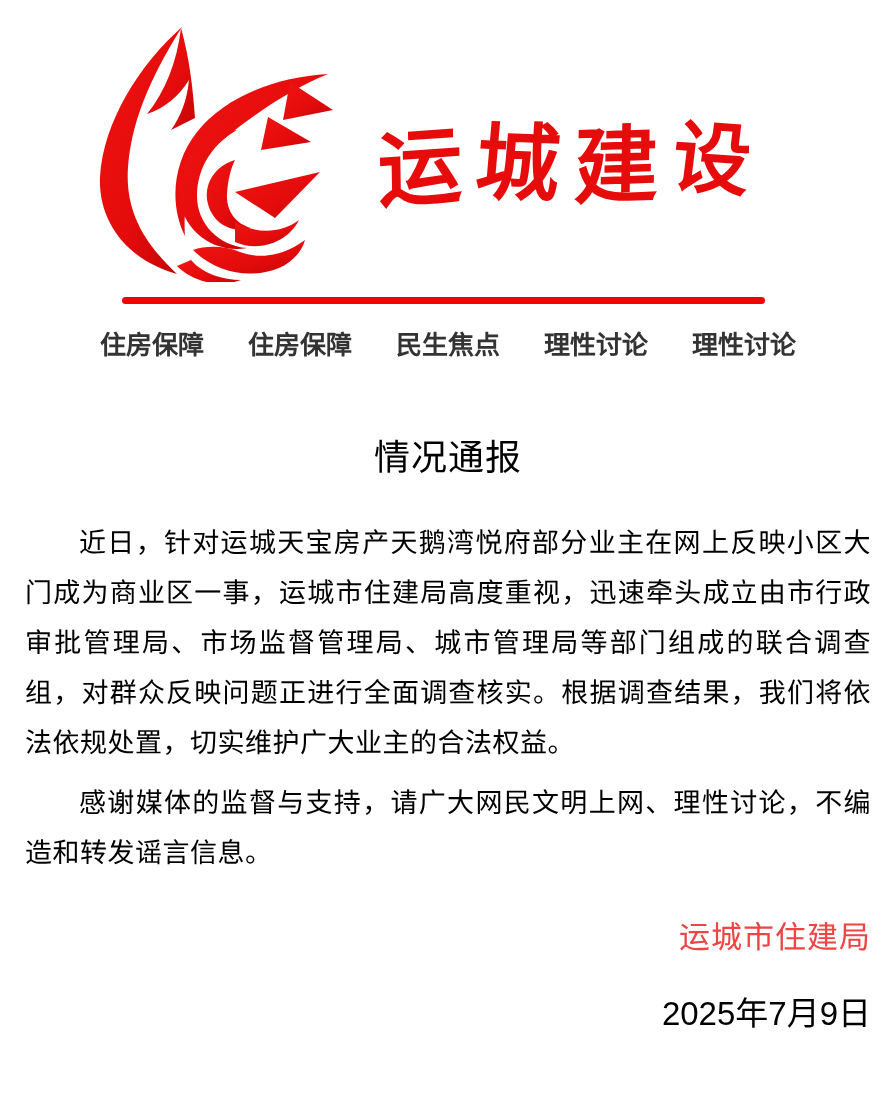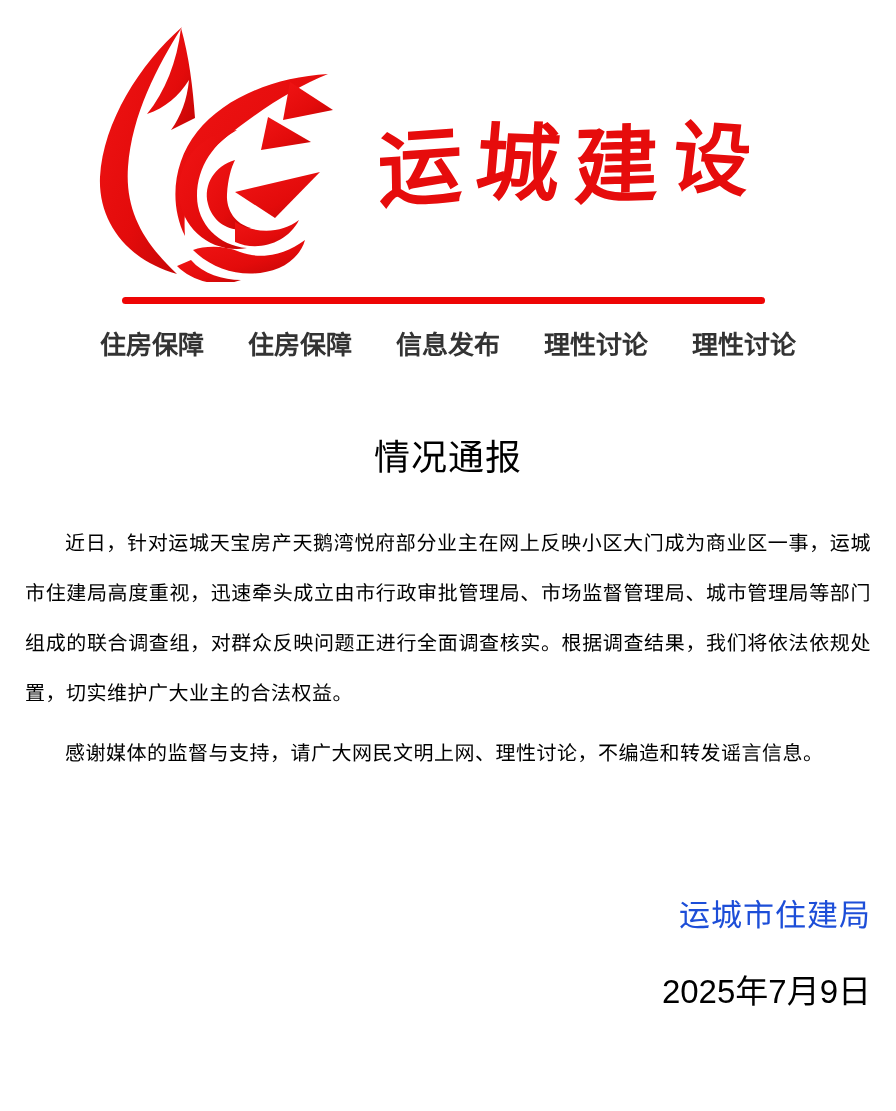--- a/index.html
+++ b/index.html
@@ -50,35 +50,35 @@
   
   .article { padding: 0 25px; }
   .article-title {
     margin-top: 72px;
     text-align: center;
     font-size: 36px; font-weight: 500; color: #000;
     line-height: 44px;
     letter-spacing: 1px;
   }
   .article p.body-par {
-    font-size: 20px;
+    font-size: 27px;
     line-height: 50px;
     text-align: justify;
     text-indent: 2em;
     color: #000;
     letter-spacing: 0.5px;
   }
   .article p.par-1 { margin-top: 38px; }
   .article p.par-2 { margin-top: 10px; }
 
   
   .sign-block { padding: 0 25px; text-align: right; }
   .signature {
-    margin-top: 115px;
-    font-size: 31px; font-weight: 500; color: #1d4ed8;
+    margin-top: 37px;
+    font-size: 31px; font-weight: 500; color: #ef4444;
     line-height: 46px;
     letter-spacing: 1px;
   }
   .pub-date {
     margin-top: 30px;
     font-size: 33px; font-weight: 400; color: #000;
     line-height: 46px;
   }
 </style>
 </head>
@@ -118,21 +118,21 @@
     <div class="brand-title" style="color: rgb(230, 12, 12);">
       <span class="cchar c0">运</span><span class="cchar c1">城</span><span class="cchar c2">建</span><span class="cchar c3">设</span>
     </div>
 
     <div class="red-divider" style="background: rgb(238, 5, 5);"></div>
   </header>
 
   <nav class="category-nav">
     <span class="nav-item">住房保障</span>
     <span class="nav-item">住房保障</span>
-    <span class="nav-item">信息发布</span>
+    <span class="nav-item">民生焦点</span>
     <span class="nav-item">理性讨论</span>
     <span class="nav-item">理性讨论</span>
   </nav>
 
   <main class="article">
     <h1 class="article-title">情况通报</h1>
     <p class="body-par par-1">近日，针对运城天宝房产天鹅湾悦府部分业主在网上反映小区大门成为商业区一事，运城市住建局高度重视，迅速牵头成立由市行政审批管理局、市场监督管理局、城市管理局等部门组成的联合调查组，对群众反映问题正进行全面调查核实。根据调查结果，我们将依法依规处置，切实维护广大业主的合法权益。</p>
     <p class="body-par par-2">感谢媒体的监督与支持，请广大网民文明上网、理性讨论，不编造和转发谣言信息。</p>
   </main>
 

